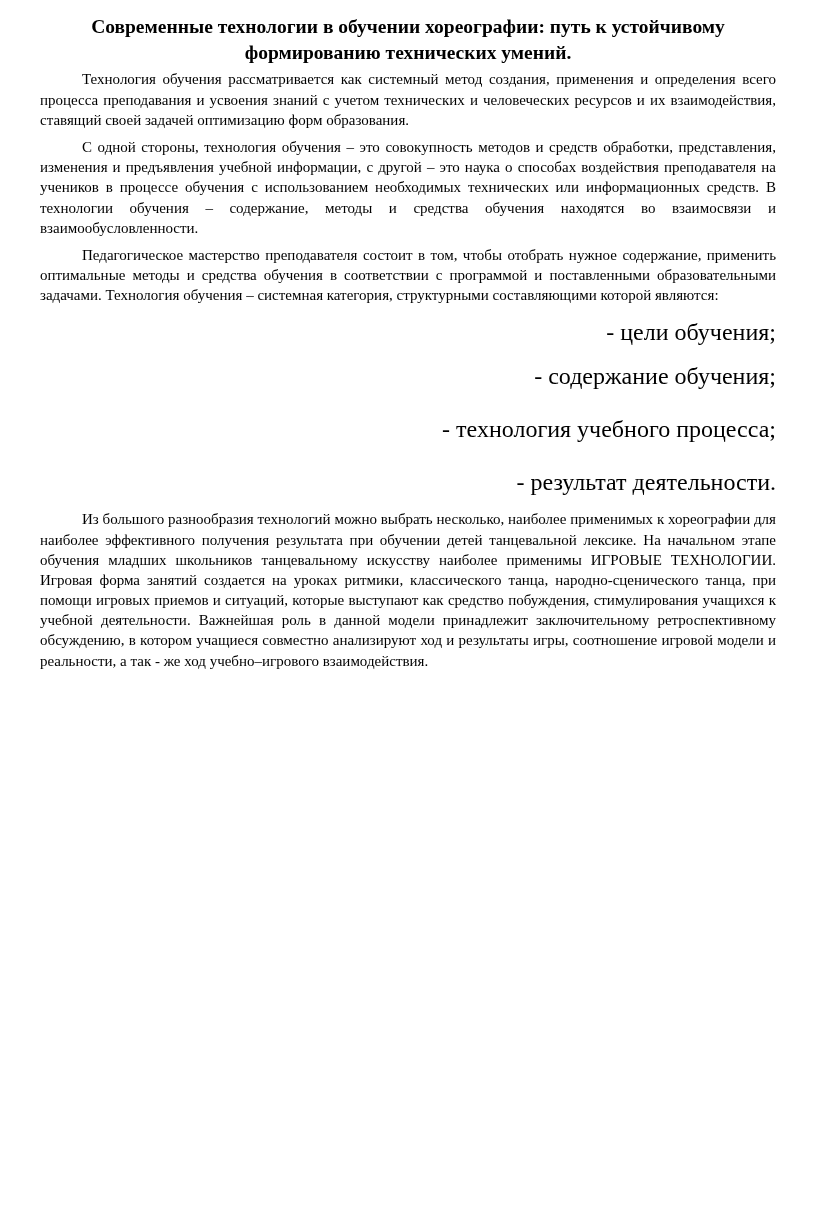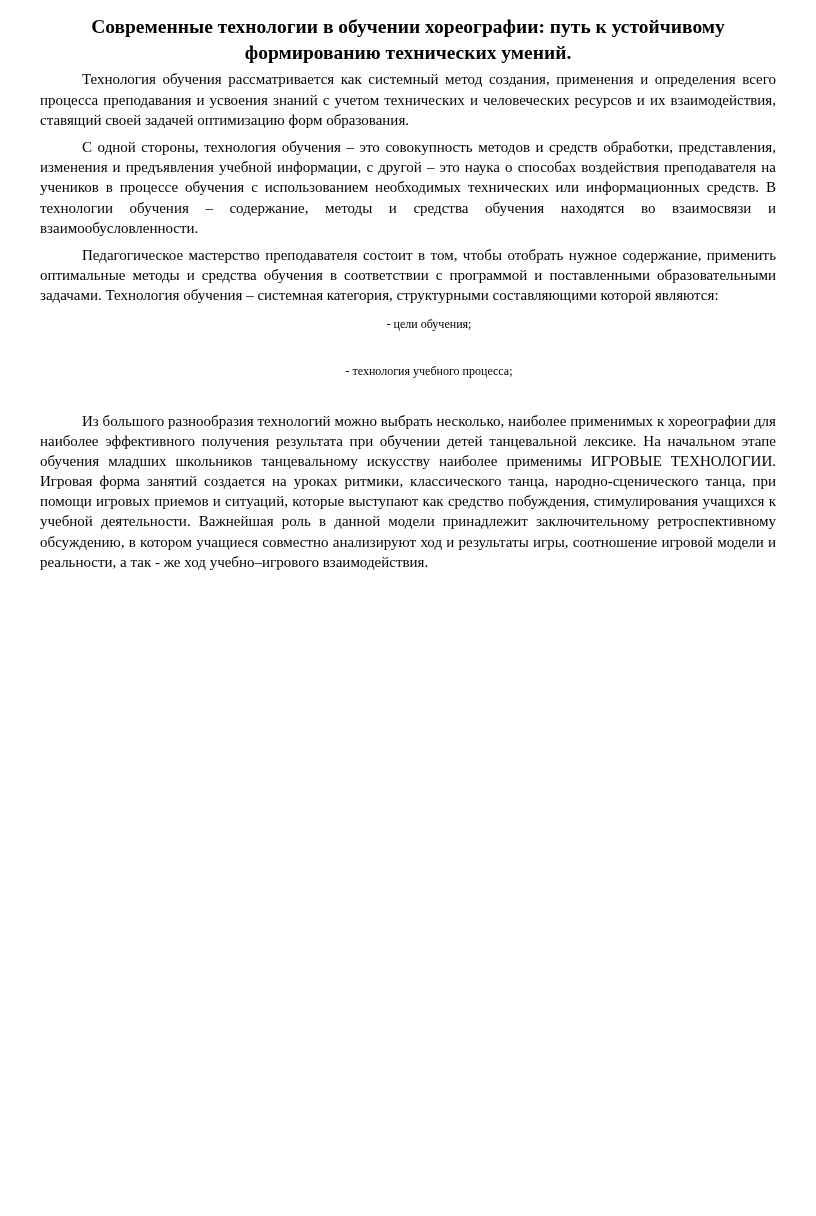--- a/index.html
+++ b/index.html
@@ -28,23 +28,23 @@
   p.para {
     font-size: 15px;
     line-height: 1.345;
     text-align: justify;
     text-justify: inter-word;
     margin: 0 0 1px 0;
     text-indent: 42px;
     hyphens: none;
   }
   p.bullet {
-    font-size: 12px;
+    font-size: 24px;
     line-height: 1.345;
-    text-align: center;
+    text-align: right;
     margin: 0 0 1px 0;
     text-indent: 42px;
   }
   .spacer-sm { height: 10px; }
   .spacer-xs { height: 6px; }
 </style>
 </head>
 <body>
 
 <div class="page">
@@ -55,22 +55,24 @@
   <div class="spacer-xs"></div>
 
   <p class="para">С одной стороны, технология обучения – это совокупность методов и средств обработки, представления, изменения и предъявления учебной информации, с другой – это наука о способах воздействия преподавателя на учеников в процессе обучения с использованием необходимых технических или информационных средств. В технологии обучения – содержание, методы и средства обучения находятся во взаимосвязи и взаимообусловленности.</p>
   <div class="spacer-xs"></div>
 
   <p class="para">Педагогическое мастерство преподавателя состоит в том, чтобы отобрать нужное содержание, применить оптимальные методы и средства обучения в соответствии с программой и поставленными образовательными задачами. Технология обучения – системная категория, структурными составляющими которой являются:</p>
   <div class="spacer-sm"></div>
 
   <p class="bullet">- цели обучения;</p>
   <div class="spacer-sm"></div>
+  <p class="bullet">- содержание обучения;</p>
   <div class="spacer-sm"></div>
   <div class="spacer-sm"></div>
   <p class="bullet">- технология учебного процесса;</p>
   <div class="spacer-sm"></div>
   <div class="spacer-sm"></div>
+  <p class="bullet">- результат деятельности.</p>
 
   <div class="spacer-sm"></div>
   <p class="para">Из большого разнообразия технологий можно выбрать несколько, наиболее применимых к хореографии для наиболее эффективного получения результата при обучении детей танцевальной лексике. На начальном этапе обучения младших школьников танцевальному искусству наиболее применимы ИГРОВЫЕ ТЕХНОЛОГИИ. Игровая форма занятий создается на уроках ритмики, классического танца, народно-сценического танца, при помощи игровых приемов и ситуаций, которые выступают как средство побуждения, стимулирования учащихся к учебной деятельности. Важнейшая роль в данной модели принадлежит заключительному ретроспективному обсуждению, в котором учащиеся совместно анализируют ход и результаты игры, соотношение игровой модели и реальности, а так - же ход учебно–игрового  взаимодействия.</p>
 
 </div>
 
 </body></html>

